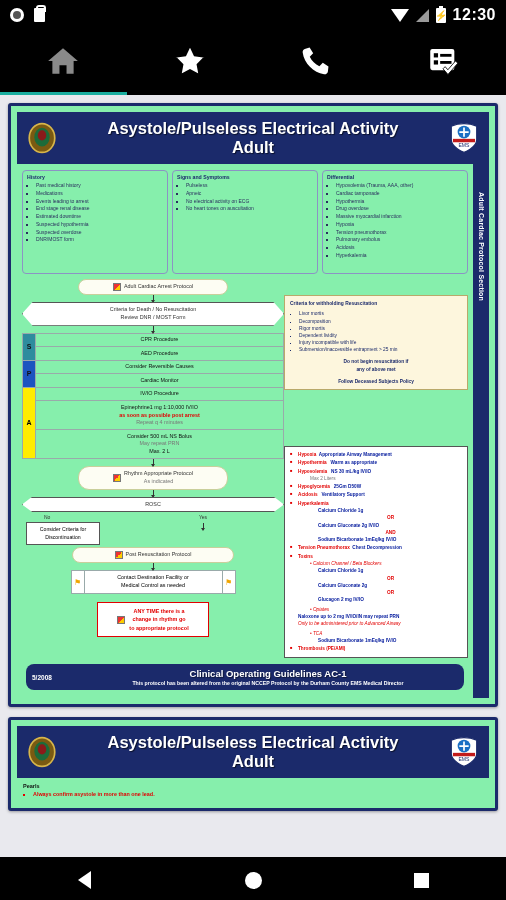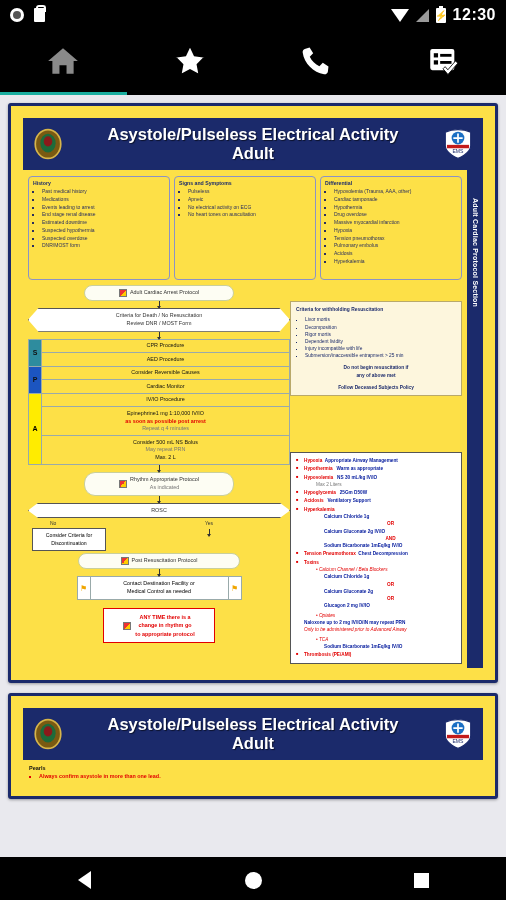--- a/index.html
+++ b/index.html
@@ -48,21 +48,21 @@
 
   
   .content { background: #e9e9ee; height: 762px; overflow: hidden;
              padding: 8px 0 0 0; }
 
   .card { background: #fff; margin: 0 8px 10px 8px; border-radius: 3px;
           box-shadow: 0 1px 3px rgba(0,0,0,.35); overflow: hidden;
           position: relative; }
 
   
-  .proto { background: #fde047; border: 3px solid #1b2a6b; padding: 12px; }
+  .proto { background: #86efac; border: 3px solid #1b2a6b; padding: 6px; }
   .proto-head {
     background: #1b2a6b; color: #fff; display: flex; align-items: center;
     padding: 6px 8px; min-height: 52px;
   }
   .proto-title { flex: 1; text-align: center; font-size: 16.5px;
                  font-weight: bold; line-height: 1.15;
                  text-shadow: 1px 1px 1px rgba(0,0,0,.6); }
   .badge-l, .badge-r { width: 34px; height: 34px; flex: 0 0 34px; }
   .body-wrap { display: flex; }
   .proto-body { flex: 1; padding: 6px 5px 4px 5px; position: relative; }
@@ -465,20 +465,27 @@
                   <div class="ind2 blue">Sodium Bicarbonate 1mEq/kg IV/IO</div>
                 </li>
                 <li>
                   <span class="ttl">Thrombosis (PE/AMI)</span>
                 </li>
               </ul>
             </div>
           </div>
         </div>
 
+        <div class="proto-foot">
+          <div class="foot-date">5/2008</div>
+          <div class="foot-mid">
+            <div class="fm1">Clinical Operating Guidelines AC-1</div>
+            <div class="fm2">This protocol has been altered from the original NCCEP Protocol by the Durham County EMS Medical Director</div>
+          </div>
+        </div>
 
       </div>
 
       <div class="sidetab">
         <span>Adult Cardiac Protocol Section</span>
       </div>
     </div>
   </div>
 
   <div class="card proto">

